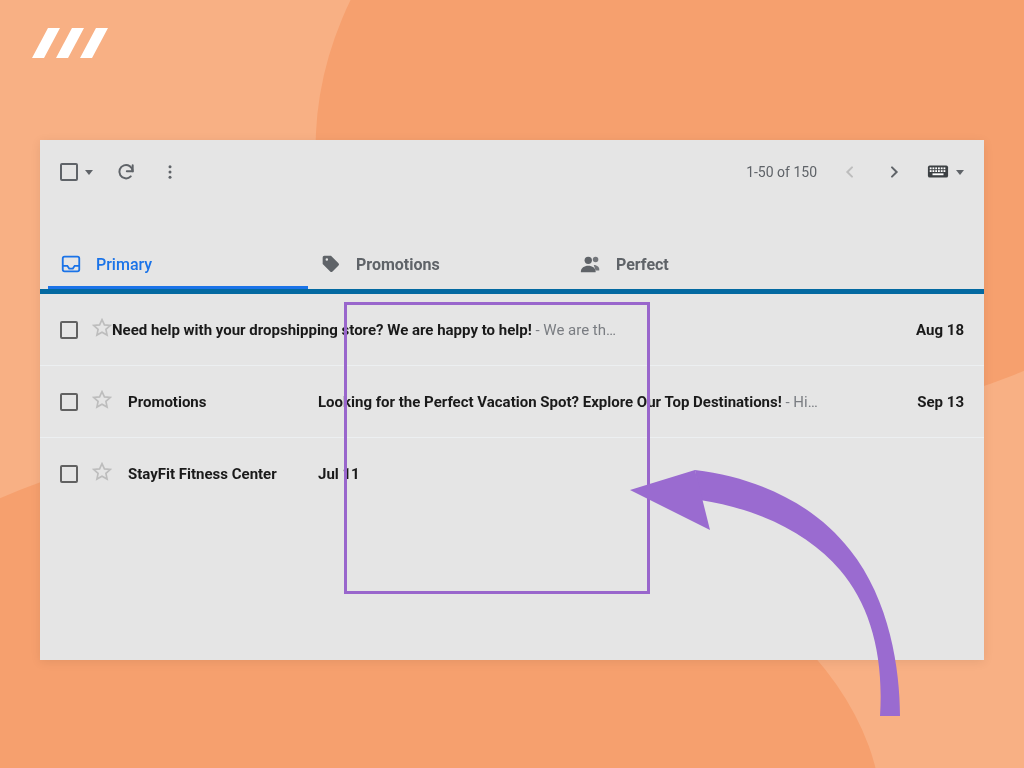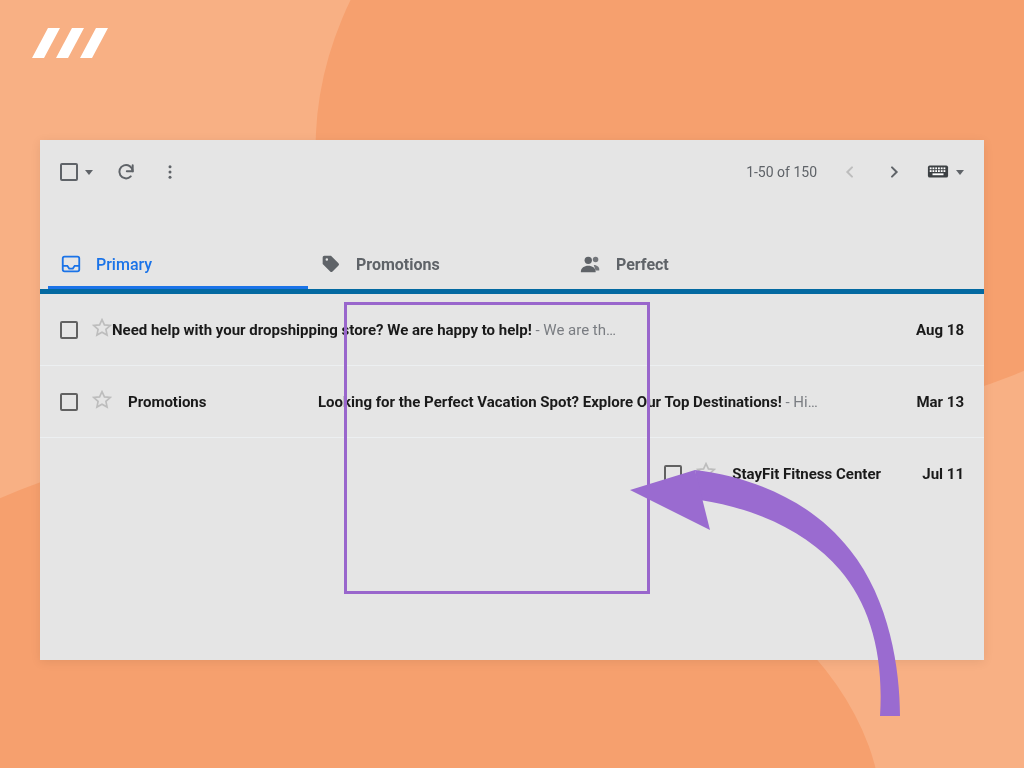--- a/index.html
+++ b/index.html
@@ -94,21 +94,21 @@
 
   .rows { }
   .row {
     display:flex; align-items:center;
     padding: 0 20px;
     height: 72px;
     border-bottom: 1px solid #eceff1;
     font-size: 15px;
     cursor: pointer;
   }
-  .row:last-child { border-bottom: none; justify-content: flex-end; }
+  .row:last-child { border-bottom: none; }
   .row .cbox { border-color:#616161; border-width:2px; }
   .star { margin-left: 14px; color:#bdbdbd; }
   .sender { font-weight:700; color:#1a1a1a; margin-left: 16px; width: 190px; white-space:nowrap; overflow:hidden; }
   .subject-wrap { flex:1; overflow:hidden; white-space:nowrap; text-overflow:ellipsis; color:#1a1a1a; }
   .subject { font-weight:700; }
   .snippet { color:#7a7d82; font-weight:400; }
   .date { font-weight:700; color:#1a1a1a; margin-left: 0; white-space:nowrap; }
 
   .highlight-box {
     position:absolute;
@@ -242,21 +242,21 @@
       <span class="cbox"></span>
       <span class="star">
         <svg width="20" height="20" viewBox="0 0 24 24" fill="none" stroke="#bdbdbd" stroke-width="2">
             <path d="M12 2l2.9 6.3 6.9.7-5.1 4.7 1.4 6.8L12 17l-6.1 3.5 1.4-6.8L2.2 9l6.9-.7L12 2z"></path>
           </svg>
       </span>
       <span class="sender">Promotions</span>
       <span class="subject-wrap">
         <span class="subject">Looking for the Perfect Vacation Spot? Explore Our Top Destinations!</span><span class="snippet"> - Hi…</span>
       </span>
-      <span class="date">Mar 13</span>
+      <span class="date">Sep 13</span>
     </div>
     <div class="row">
       <span class="cbox"></span>
       <span class="star">
         <svg width="20" height="20" viewBox="0 0 24 24" fill="none" stroke="#bdbdbd" stroke-width="2">
             <path d="M12 2l2.9 6.3 6.9.7-5.1 4.7 1.4 6.8L12 17l-6.1 3.5 1.4-6.8L2.2 9l6.9-.7L12 2z"></path>
           </svg>
       </span>
       <span class="sender">StayFit Fitness Center</span>
       <span class="date">Jul 11</span>

